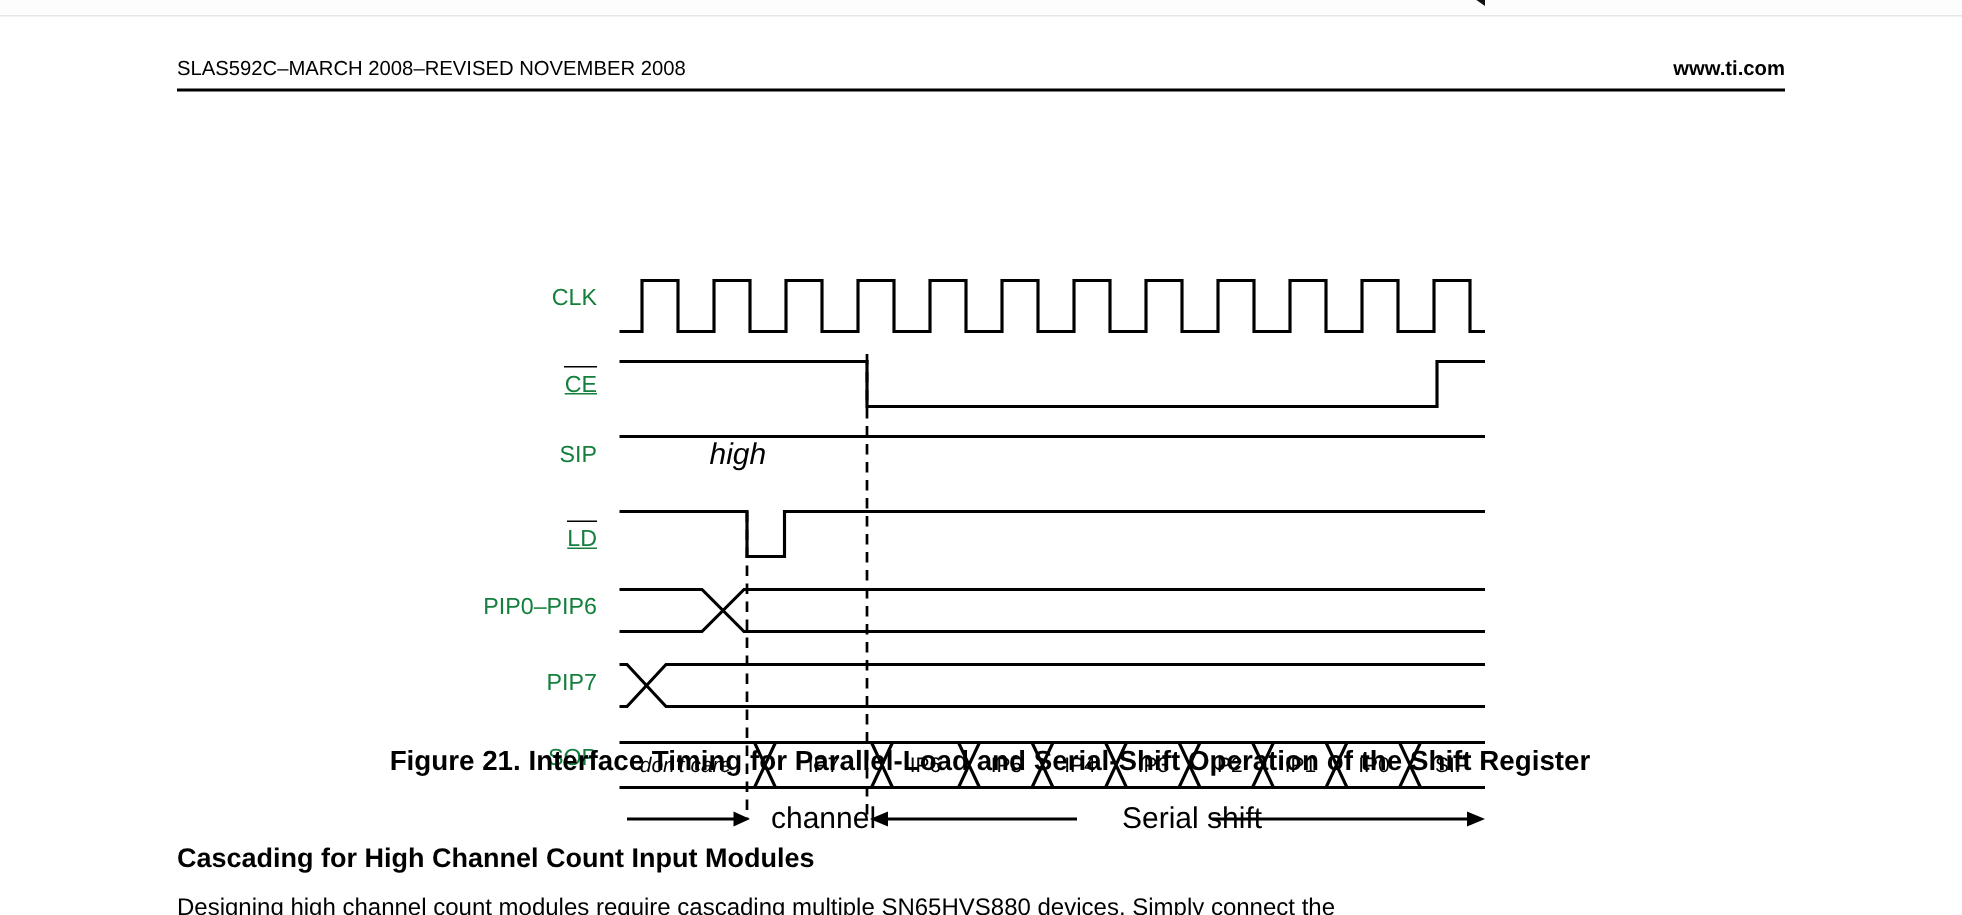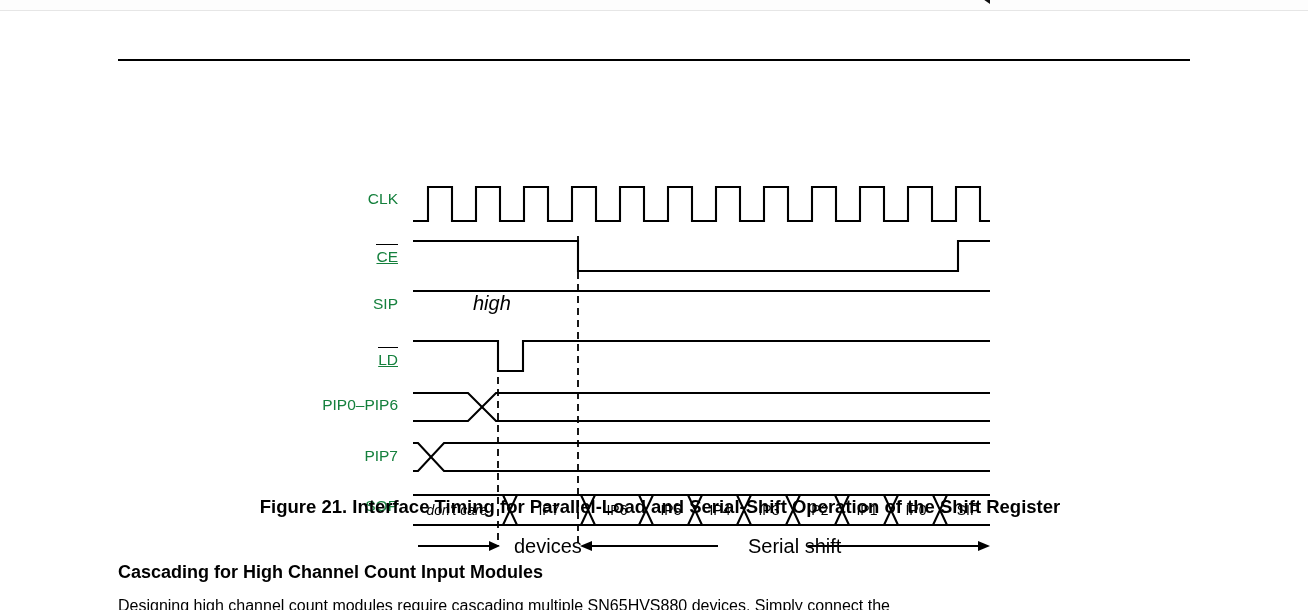--- a/index.html
+++ b/index.html
@@ -178,20 +178,24 @@
 
 <div class="page">
 
   <div class="top-shade"></div>
 
   <div class="ti-logo-wrap">
     <div class="ti-triangle"></div>
     <div class="ti-name">INSTRUMENTS</div>
   </div>
 
+  <div class="header-row">
+    <div class="header-left">SLAS592C–MARCH 2008–REVISED NOVEMBER 2008</div>
+    <div class="header-right">www.ti.com</div>
+  </div>
   <div class="header-rule"></div>
 
   <div class="diagram">
 
     <div class="sig-label" style="left:180px; top:104px; width:100px;">CLK</div>
 
     <div class="sig-label" style="left:180px; top:158px; width:100px;">
       <span class="overbar">CE</span>
     </div>
 
@@ -269,21 +273,21 @@
 
       <g>
         <path d="M 462 460 L 474 455 L 474 465 Z" fill="#000" stroke="none"></path>
         <path class="thin" d="M 472 460 L 600 460"></path>
         <path class="thin" d="M 690 460 L 860 460"></path>
         <path d="M 872 460 L 860 455 L 860 465 Z" fill="#000" stroke="none"></path>
       </g>
     </svg>
 
     <div class="annot ital" style="left:355px; top:206px;">high</div>
-    <div class="annot" style="left:396px; top:449px;">devices</div>
+    <div class="annot" style="left:396px; top:449px;">channel</div>
     <div class="annot" style="left:630px; top:449px;">Serial shift</div>
   </div>
 
   <div class="figcaption">Figure 21. Interface Timing for Parallel-Load and Serial-Shift Operation of the Shift Register</div>
 
   <div class="section-head">Cascading for High Channel Count Input Modules</div>
 
   <div class="body-para">Designing high channel count modules require cascading multiple SN65HVS880 devices. Simply connect the</div>
 
 </div>

